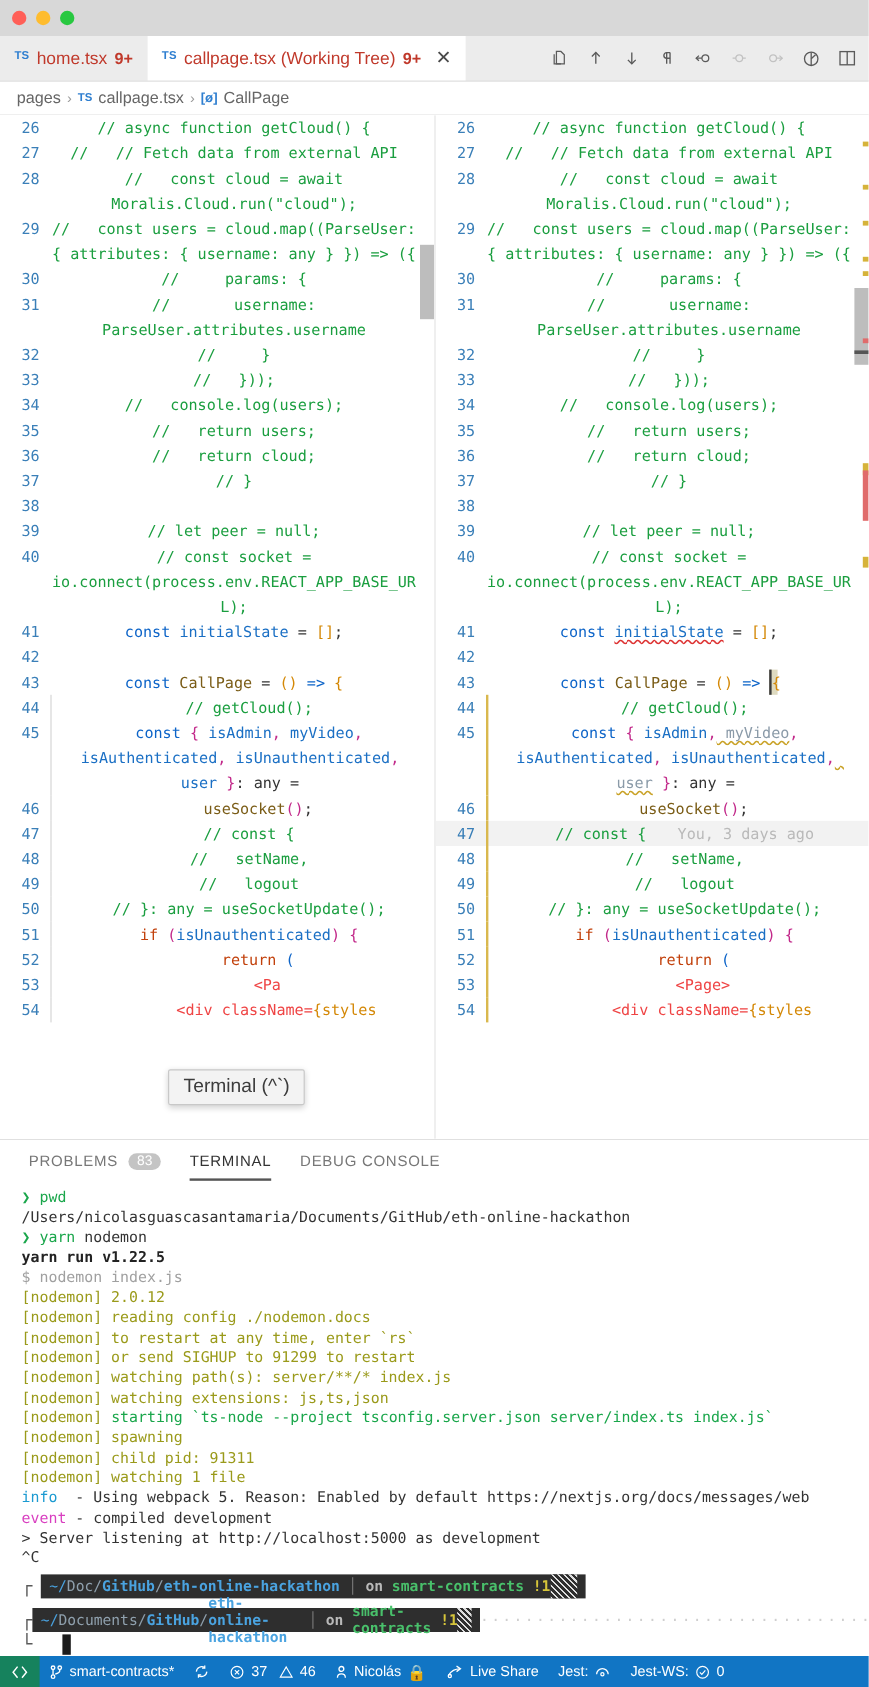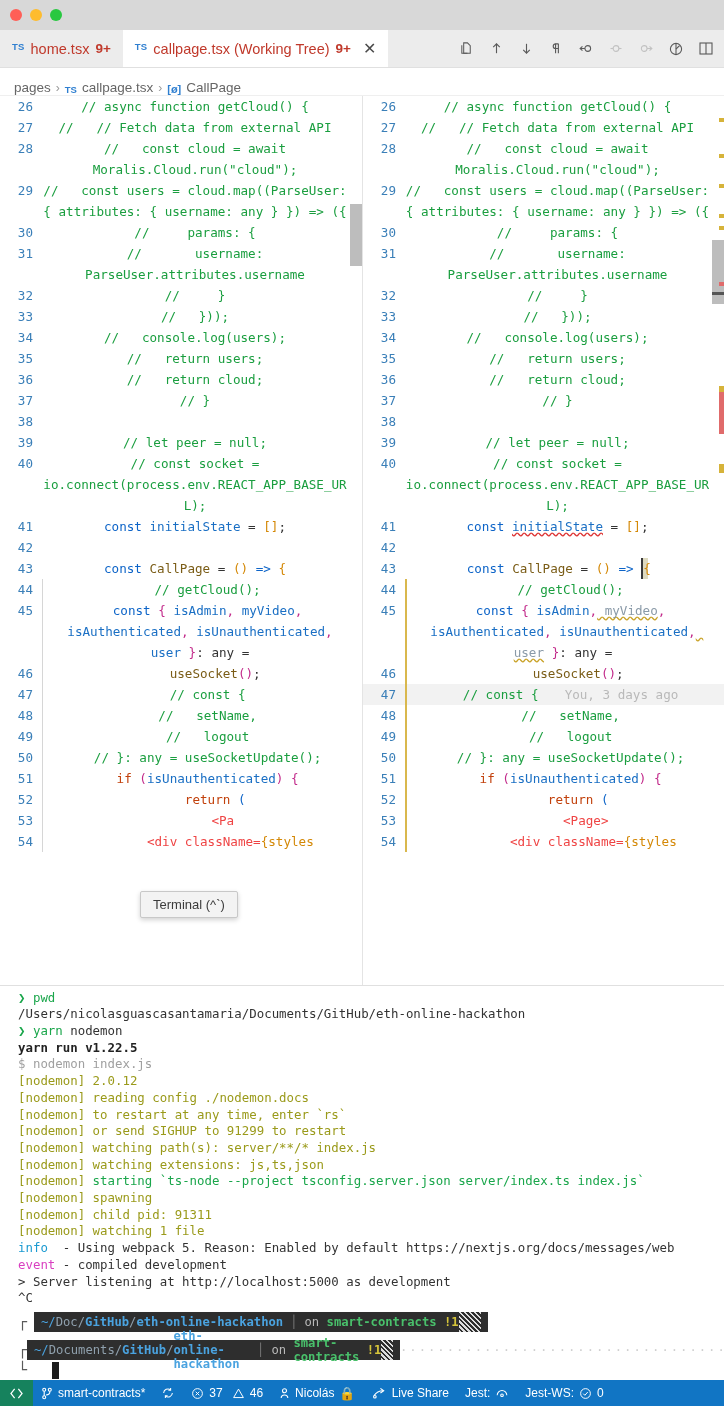--- a/index.html
+++ b/index.html
@@ -36,21 +36,21 @@
   .tabname { color:#c0392b; }
   .badge9 { color:#c0392b; font-size:13.5px; font-weight:600; }
   .tabclose { color:#4a4a4a; font-size:16px; margin-left:6px; line-height:1; cursor:default; }
   .tabactions { margin-left:auto; display:flex; align-items:center; gap:6px; padding-right:6px; }
   .ticon { width:24px; height:24px; display:flex; align-items:center; justify-content:center; color:#5a5a5a; }
   .ticon.dim { color:#bdbdbd; }
   .ticon svg { display:block; }
 
   
   .breadcrumbs {
-    height:28px; flex:0 0 28px; background:#ffffff; display:flex; align-items:flex-end;
+    height:28px; flex:0 0 28px; background:#ffffff; display:flex; align-items:center;
     gap:5px; padding-left:14px; font-size:13.5px; color:#666; border-bottom:1px solid #efefef;
   }
   .bc-sep { color:#9a9a9a; font-size:12px; }
   .bc-ts { font-size:9.5px; color:#2f7fd0; font-weight:700; }
   .bc-sym { color:#2f7fd0; font-size:11px; font-weight:700; }
 
   
   .editors { flex:1 1 auto; display:flex; position:relative; overflow:hidden; background:#fff; }
   .pane { width:362px; position:relative; overflow:hidden; background:#fff; }
   .pane.right { border-left:1px solid #e4e4e4; }
@@ -81,21 +81,21 @@
   .blame { color:#b9b9b9; font-family:"DejaVu Sans Mono","Liberation Mono",monospace; font-size:12.6px; }
   .cursorblk { display:inline-block; width:7px; background:#dedac0; border-left:2px solid #3a3a3a; }
 
   .vscroll { position:absolute; top:0; width:12px; right:0; }
   .vthumb { position:absolute; width:12px; background:#bdbdbd; border-radius:0; }
   .ruler-mark { position:absolute; right:0; width:12px; height:4px; }
 
   
   .tooltip {
     position:absolute; background:#f3f3f3; border:1px solid #c8c8c8;
-    padding:5px 12px; font-size:13px; color:#3c3c3c; border-radius:2px;
+    padding:5px 12px; font-size:16px; color:#3c3c3c; border-radius:2px;
     box-shadow:0 2px 5px rgba(0,0,0,.18); white-space:nowrap; z-index:40;
   }
 
   
   .panel { flex:0 0 auto; background:#ffffff; border-top:1px solid #e0e0e0; display:flex; flex-direction:column; }
   .panel-tabs { height:36px; display:flex; align-items:center; gap:24px; padding-left:24px; font-size:12.5px; letter-spacing:.6px; color:#777; }
   .ptab { position:relative; height:36px; display:flex; align-items:center; gap:9px; }
   .ptab.active { color:#333; }
   .ptab.active:after { content:""; position:absolute; left:0; right:0; bottom:2px; height:1.5px; background:#555; }
   .pcount { background:#c4c4c4; color:#fff; border-radius:9px; padding:1px 7px; font-size:11.5px; letter-spacing:0; }
@@ -110,21 +110,21 @@
   .t-olive{color:#9a9a1a;} .t-gray{color:#a0a0a0;}
   .t-bold{font-weight:700;color:#222;}
   .t-cyan{color:#1b9ad1;} .t-magenta{color:#d93fc0;} .t-dark{color:#333;text-align:right;}
 
   
   .plwrap { padding-left:18px; margin-top:5px; }
   .plrow { display:flex; align-items:center; height:20px; font-family:"DejaVu Sans Mono","Liberation Mono",monospace; font-size:12.2px; }
   .plcorner { color:#5a5a5a; font-size:15px; width:16px; }
   .plseg { background:#2e2e2e; display:flex; align-items:center; height:20px; padding:0 7px; gap:0; }
   .pl-tilde{color:#4aa3e0;} .pl-dim{color:#8fa0ad;} .pl-bold{color:#4aa3e0;font-weight:700;}
-  .pl-on{color:#b9b9b9;} .pl-branch{color:#49c06b;font-weight:600;} .pl-excl{color:#d6c53a;font-weight:700;}
+  .pl-on{color:#b9b9b9;font-weight:bold;} .pl-branch{color:#49c06b;font-weight:600;} .pl-excl{color:#d6c53a;font-weight:700;}
   .pl-div{color:#777; padding:0 7px;}
   .pl-hatch{ width:22px; height:20px;
     background-image:repeating-linear-gradient(45deg,#ddd 0 1.5px,#2e2e2e 1.5px 3.5px);}
   .pl-dots{ color:#cfcfcf; letter-spacing:2px; }
   .plbottom { color:#5a5a5a; font-size:15px; width:16px; }
   .cursorbar { width:7px; height:17px; background:#1c1c1c; margin-left:18px; }
 
   
   .statusbar {
     height:26px; flex:0 0 26px; background:#1175c4; display:flex; align-items:center;
@@ -490,20 +490,32 @@
         <div class="ruler-mark" style="top:368px;background:#d6b33a;width:5px;height:9px;"></div>
       </div>
     </div>
 
     <div class="tooltip" id="term-tooltip" style="left: 140px; top: 795px;">
       <span>Terminal (^`)</span>
     </div>
   </div>
 
   <div class="panel">
+    <div class="panel-tabs">
+      <div class="ptab">
+        <span>PROBLEMS</span>
+        <span class="pcount">83</span>
+      </div>
+      <div class="ptab active">
+        <span>TERMINAL</span>
+      </div>
+      <div class="ptab">
+        <span>DEBUG CONSOLE</span>
+      </div>
+    </div>
 
     <div class="term" id="terminal">
         <div class="tline"><span class="t-green">❯ </span><span class="t-green">pwd</span></div>
         <div class="tline"><span class="t-dark">/Users/nicolasguascasantamaria/Documents/GitHub/eth-online-hackathon</span></div>
         <div class="tline"><span class="t-green">❯ </span><span class="t-green">yarn</span><span class="t-dark"> nodemon</span></div>
         <div class="tline"><span class="t-bold">yarn run v1.22.5</span></div>
         <div class="tline"><span class="t-gray">$ nodemon index.js</span></div>
         <div class="tline"><span class="t-olive">[nodemon] 2.0.12</span></div>
         <div class="tline"><span class="t-olive">[nodemon] reading config ./nodemon.docs</span></div>
         <div class="tline"><span class="t-olive">[nodemon] to restart at any time, enter `rs`</span></div>

